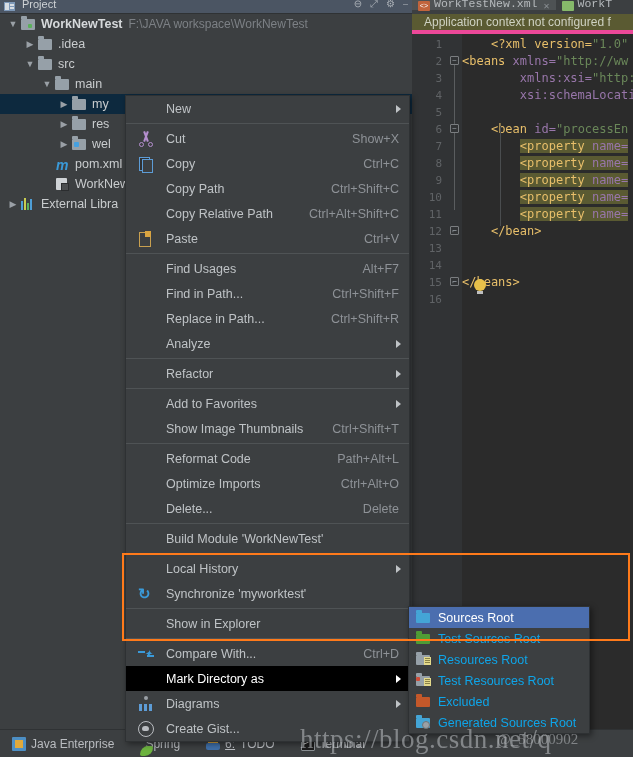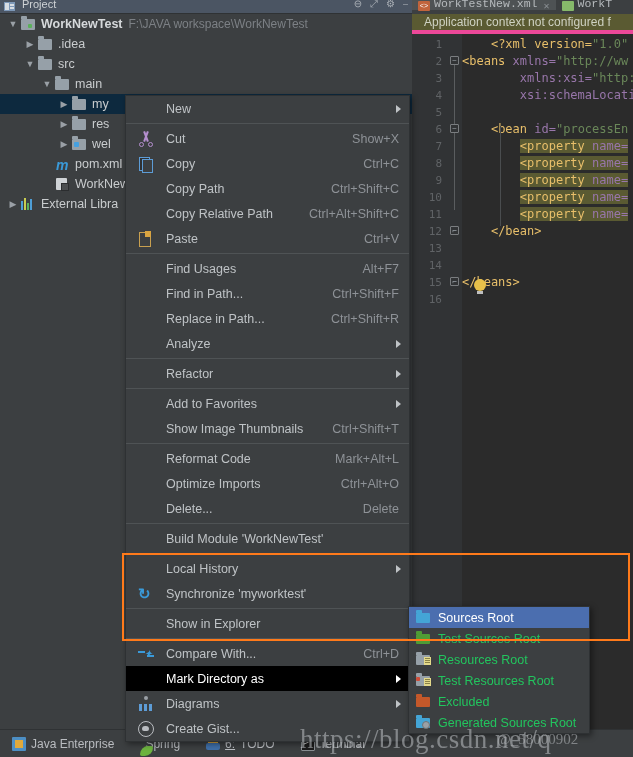--- a/index.html
+++ b/index.html
@@ -175,21 +175,21 @@
   .ic-gist::after{content:"";position:absolute;left:3px;top:4px;width:7px;height:5px;background:#b9bcc0;border-radius:3px 3px 2px 2px;}
 
   
   .submenu {
     position: absolute; left: 408px; top: 606px; width: 182px;
     background: #3c3f41; border: 1px solid #2e3133;
     box-shadow: 2px 2px 6px rgba(0,0,0,.45); z-index: 45;
   }
   .smi {
     height: 21px; display: flex; align-items: center; padding-left: 6px;
-    font-size: 12.5px; color: #22c55e; white-space: nowrap;
+    font-size: 12.5px; color: #0ea5e9; white-space: nowrap;
   }
   .smi.sel { background: #4b6eaf; color: #ffffff; }
   .smi .sic { width: 16px; height: 13px; margin-right: 7px; flex: none; position: relative; }
   .f2 { width:14px;height:10px;border-radius:1px; position:absolute; top:2px; left:1px;}
   .f2::before{content:"";position:absolute;top:-3px;left:0;width:6px;height:3px;border-radius:1px 1px 0 0;}
   .f2.cyan{background:#44a5d6;} .f2.cyan::before{background:#44a5d6;}
   .f2.green{background:#4f9c35;} .f2.green::before{background:#4f9c35;}
   .f2.gray{background:#96a0a8;} .f2.gray::before{background:#96a0a8;}
   .f2.orange{background:#c4582a;} .f2.orange::before{background:#c4582a;}
   .lines { position:absolute; right:0; bottom:1px; width:7px; height:8px; background:#e4d98a; }
@@ -444,21 +444,21 @@
         <span class="mlabel">Add to Favorites</span>
         <span class="marrow"></span>
       </div>
       <div class="mi">
         <span class="mlabel">Show Image Thumbnails</span>
         <span class="mkey">Ctrl+Shift+T</span>
       </div>
       <div class="msep"></div>
       <div class="mi">
         <span class="mlabel">Reformat Code</span>
-        <span class="mkey">Mark+Alt+L</span>
+        <span class="mkey">Path+Alt+L</span>
       </div>
       <div class="mi">
         <span class="mlabel">Optimize Imports</span>
         <span class="mkey">Ctrl+Alt+O</span>
       </div>
       <div class="mi">
         <span class="mlabel">Delete...</span>
         <span class="mkey">Delete</span>
       </div>
       <div class="msep"></div>

